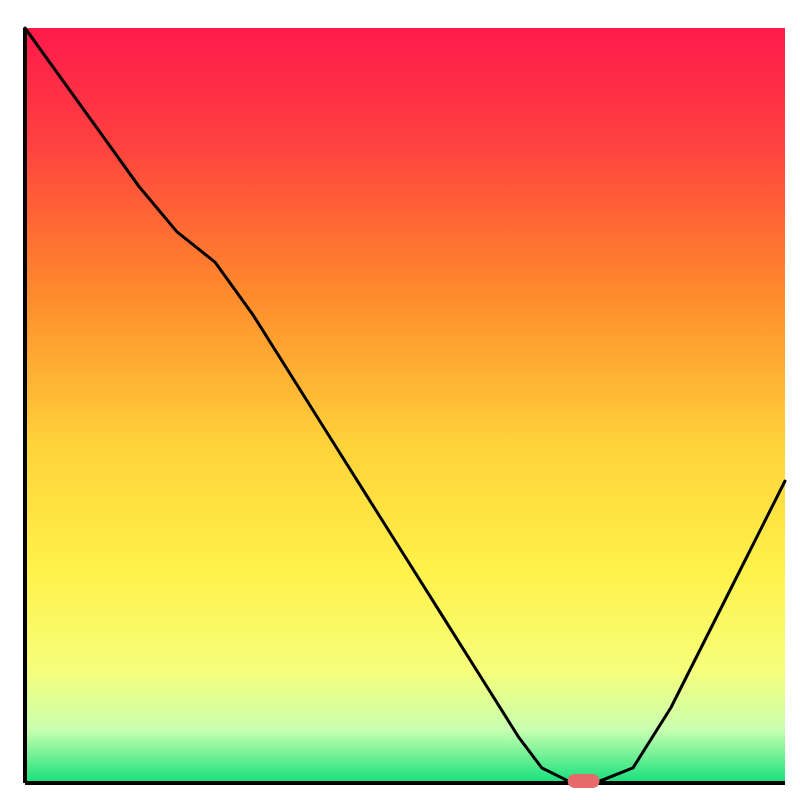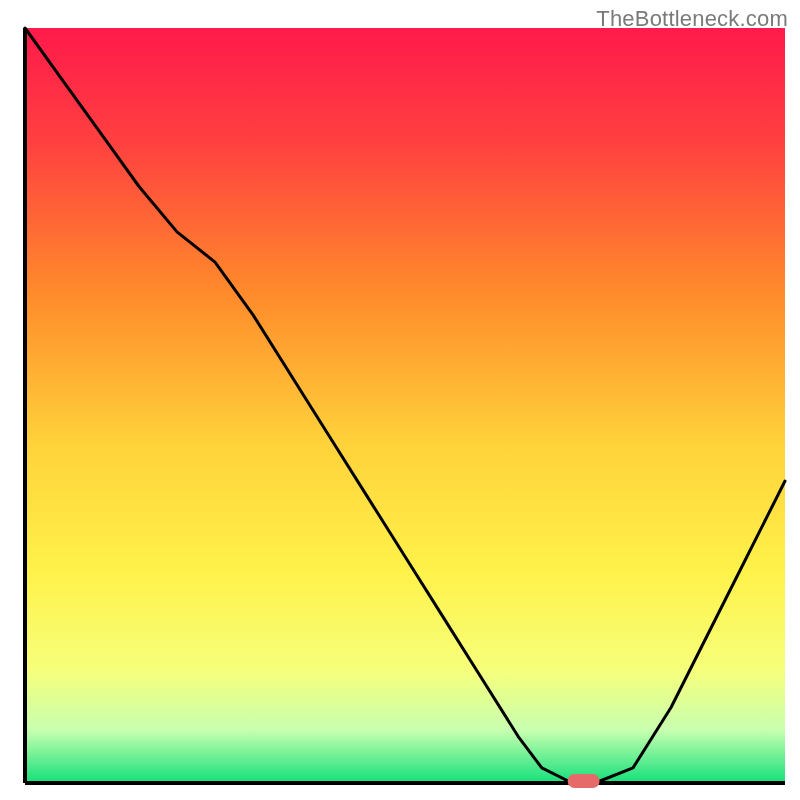--- a/index.html
+++ b/index.html
@@ -47,14 +47,13 @@
           <stop offset="93%" stop-color="#c8ffb0"></stop>
           <stop offset="100%" stop-color="#14e07a"></stop>
         </linearGradient>
       </defs>
       <rect x="25" y="28" width="760" height="755" fill="url(#bg-grad)"></rect>
       <line x1="25" y1="28" x2="25" y2="783" stroke="#000" stroke-width="4"></line>
       <line x1="25" y1="783" x2="785" y2="783" stroke="#000" stroke-width="4"></line>
       <path d="M25.0 28.0 L63.0 80.8 L101.0 133.7 L139.0 186.5 L177.0 231.9 L215.0 262.1 L253.0 314.9 L291.0 375.3 L329.0 435.7 L367.0 496.1 L405.0 556.5 L443.0 616.9 L481.0 677.3 L519.0 737.7 L541.8 767.9 L572.2 783.0 L595.0 783.0 L633.0 767.9 L671.0 707.5 L709.0 632.0 L747.0 556.5 L785.0 481.0" fill="none" stroke="#000" stroke-width="3" stroke-linejoin="round" stroke-linecap="round"></path>
       <rect x="567.6" y="774" width="32" height="14" rx="7" ry="7" fill="#e76a6a"></rect>
     </svg>
-  <div class="watermark">TheBottleneck.com</div>
 </div>
 
 </body></html>

